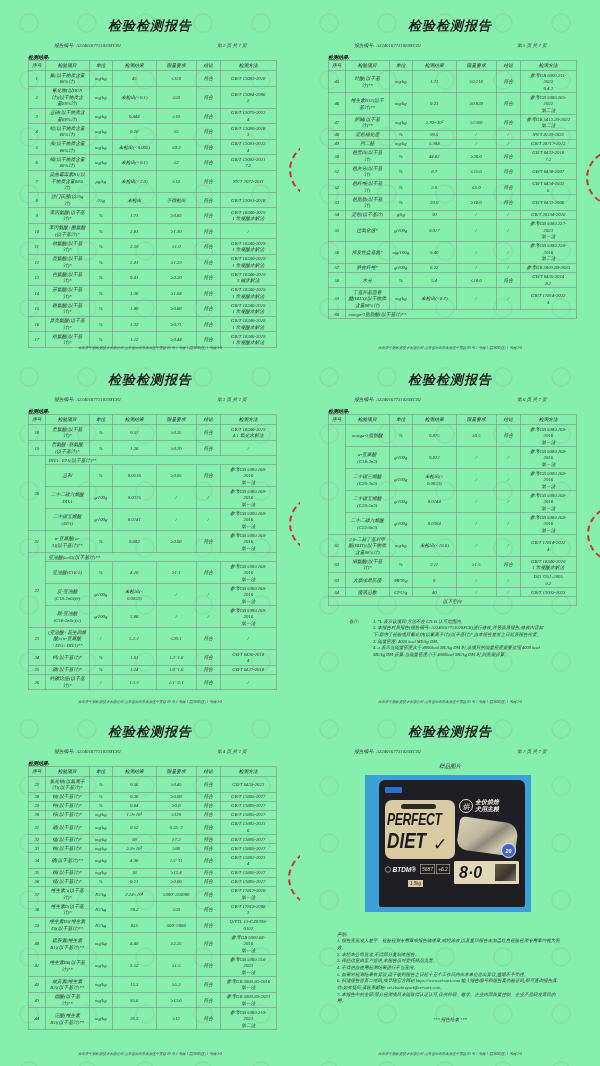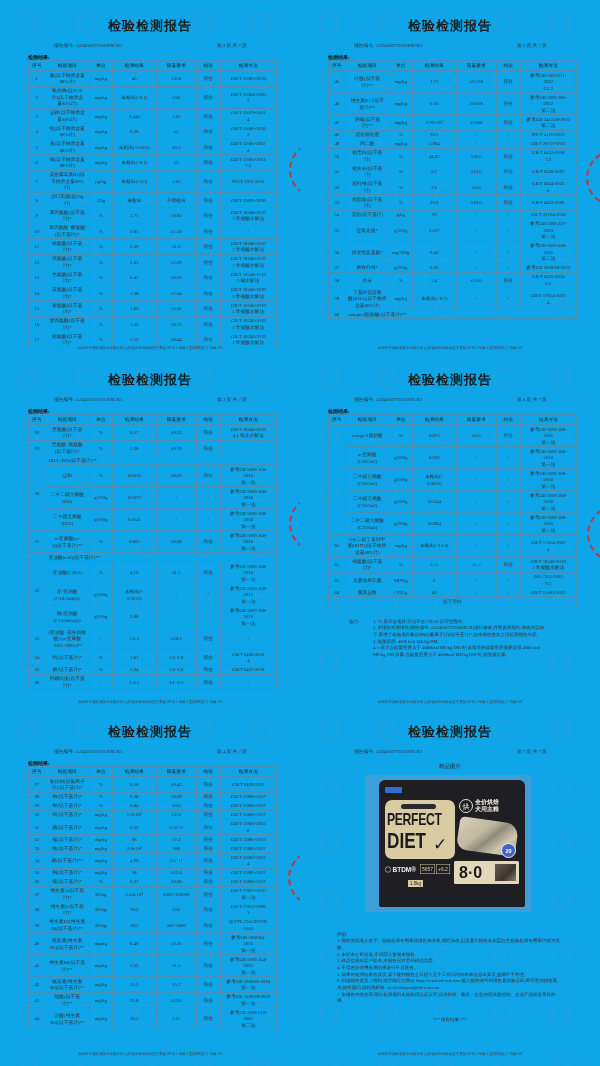--- a/index.html
+++ b/index.html
@@ -2,21 +2,21 @@
 <html><head>
 <meta charset="utf-8">
 <style>
   html, body { margin: 0; padding: 0; }
   body {
     width: 600px; height: 1066px; position: relative; overflow: hidden;
     background: #ffffff;
     font-family: "Liberation Serif", "DejaVu Serif", serif;
     color: #333;
   }
-  .page { position: absolute; overflow: hidden; background: #0ea5e9; }
+  .page { position: absolute; overflow: hidden; background: #86efac; font-style: italic; }
   .inner {
     position: absolute; left: 0; top: 0; width: 600px; height: 730px;
     transform: scale(0.5); transform-origin: 0 0;
     background-image: radial-gradient(circle at 58px 46px, rgba(0,0,0,0) 16px, rgba(150,150,150,0.16) 17px, rgba(150,150,150,0.16) 19px, rgba(0,0,0,0) 20px);
     background-size: 116px 114px;
   }
   .title {
     position: absolute; top: 34px; left: 0; width: 600px; margin: 0;
     text-align: center; font-size: 26px; line-height: 32px; font-weight: bold;
     letter-spacing: 2px; color: #1a1a1a;

